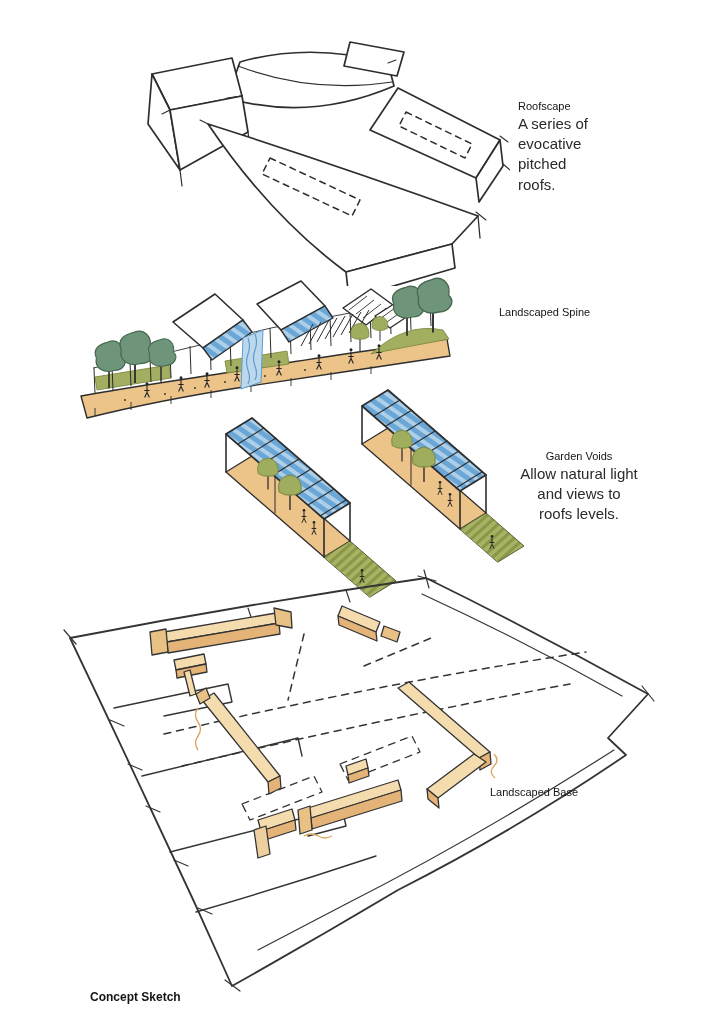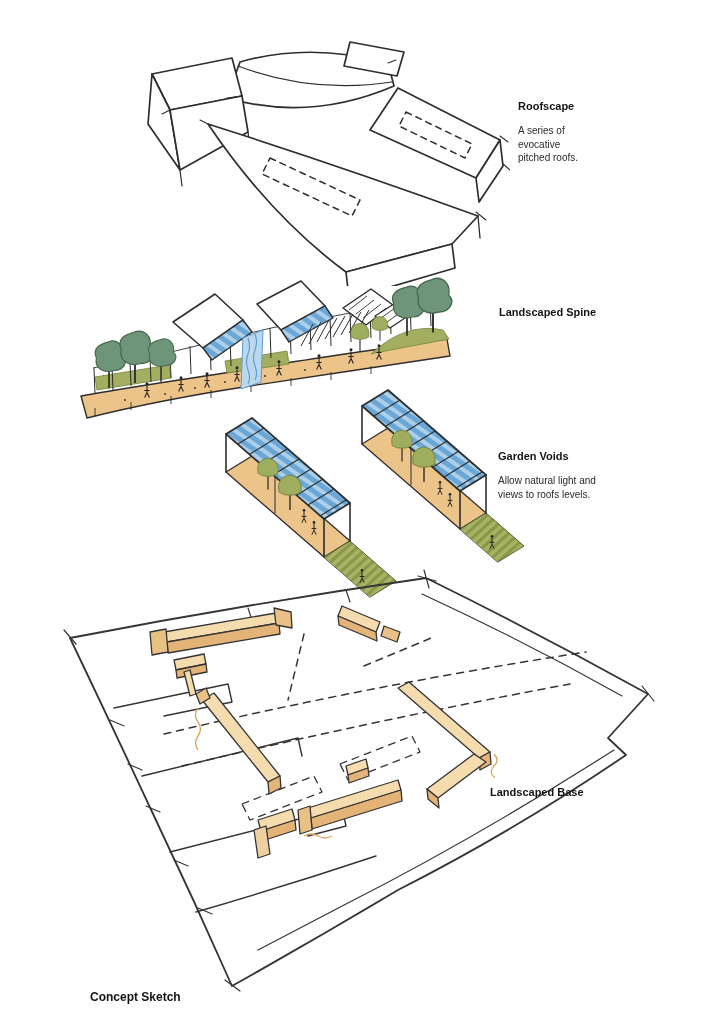--- a/index.html
+++ b/index.html
@@ -1,26 +1,26 @@
 <!DOCTYPE html>
 <html><head>
 <meta charset="utf-8">
 <title>Concept Sketch</title>
 <style>
   html,body{margin:0;padding:0;background:#ffffff;}
   #page{position:relative;width:724px;height:1023px;background:#ffffff;overflow:hidden;
         font-family:"Liberation Sans", sans-serif;color:#1e1e1e;}
   .sketch{position:absolute;}
   .ann{position:absolute;}
-  .ann .t{font-size:11px;font-weight:bold;color:#141414;line-height:1.3;}
-  .ann .d{font-size:10px;color:#2a2a2a;line-height:1.34;margin-top:11px;}
+  .ann .t{font-size:11px;font-weight:normal;color:#141414;line-height:1.3;}
+  .ann .d{font-size:15px;color:#2a2a2a;line-height:1.34;margin-top:1px;}
   .a0{left:518px;top:99px;width:82px;}
   .a0 .d{width:72px;}
   .a1{left:499px;top:305px;width:128px;}
-  .a2{left:498px;top:449px;width:120px;}
+  .a2{left:519px;top:449px;width:120px;text-align:center;}
   .a3{left:490px;top:785px;width:130px;}
   #caption{position:absolute;left:90px;top:990px;font-size:12px;font-weight:bold;color:#141414;}
   svg{display:block;}
 </style>
 </head>
 <body>
 
 <div id="page">
 
   <svg width="0" height="0" style="position:absolute" aria-hidden="true">

